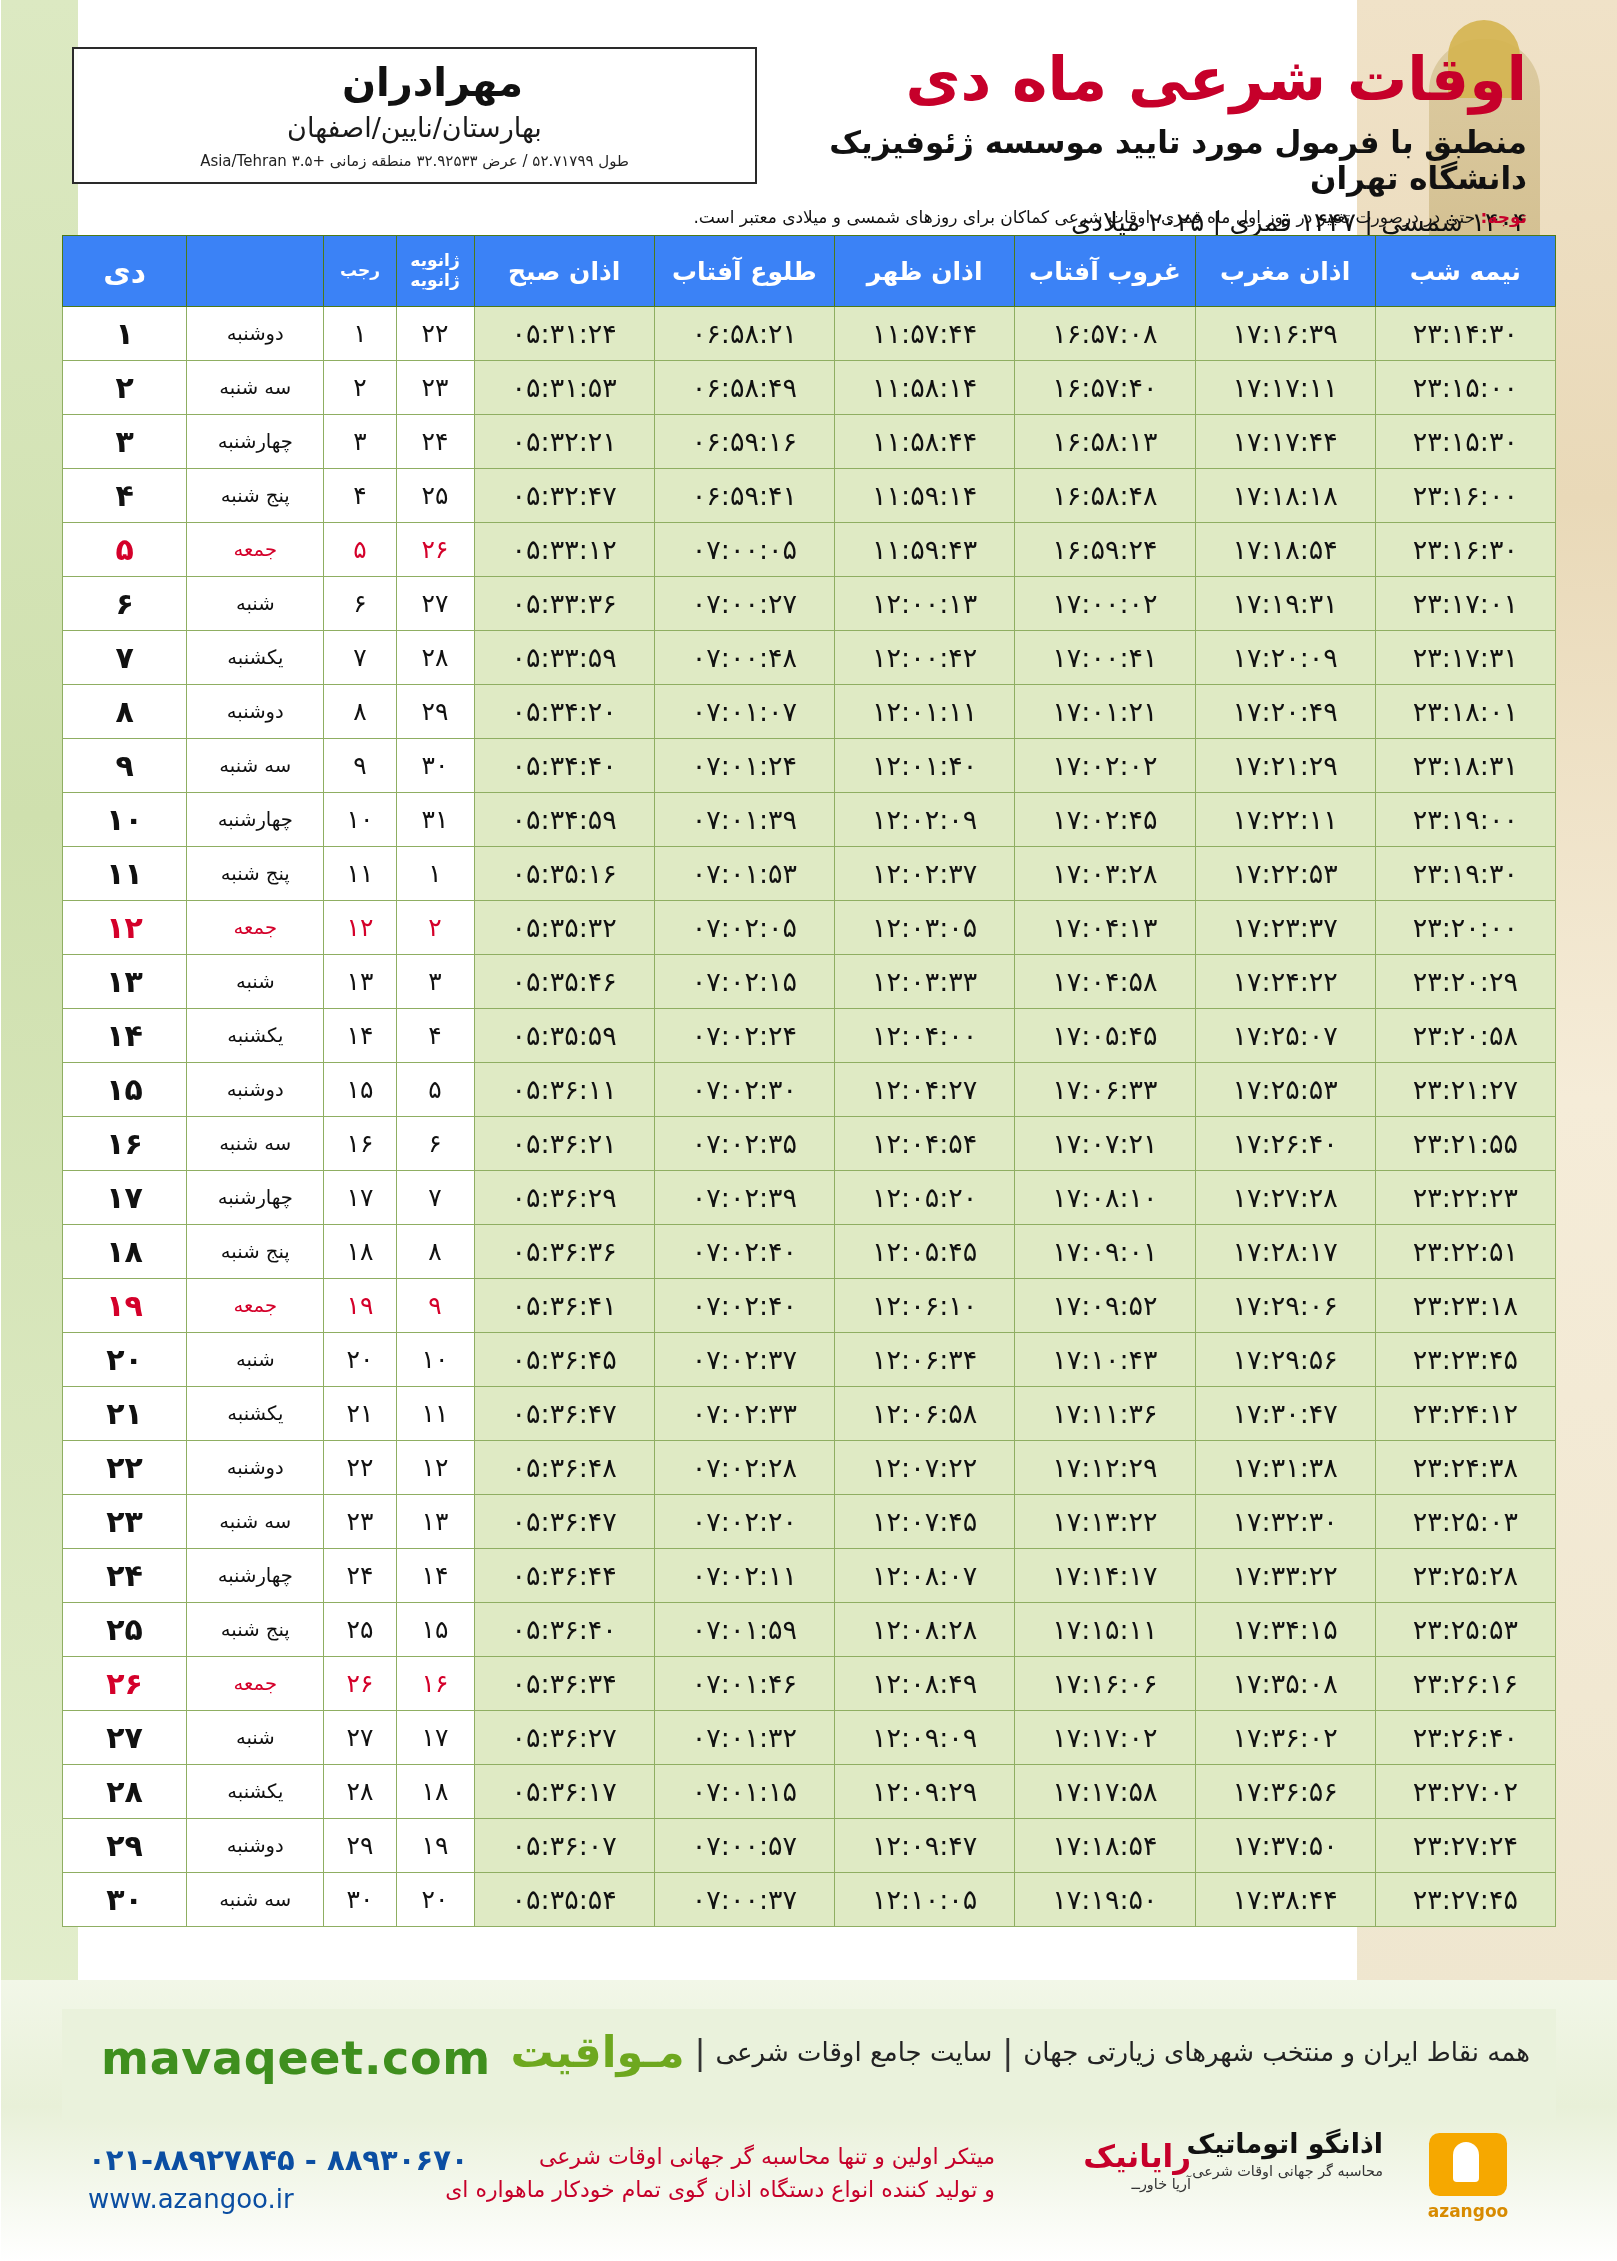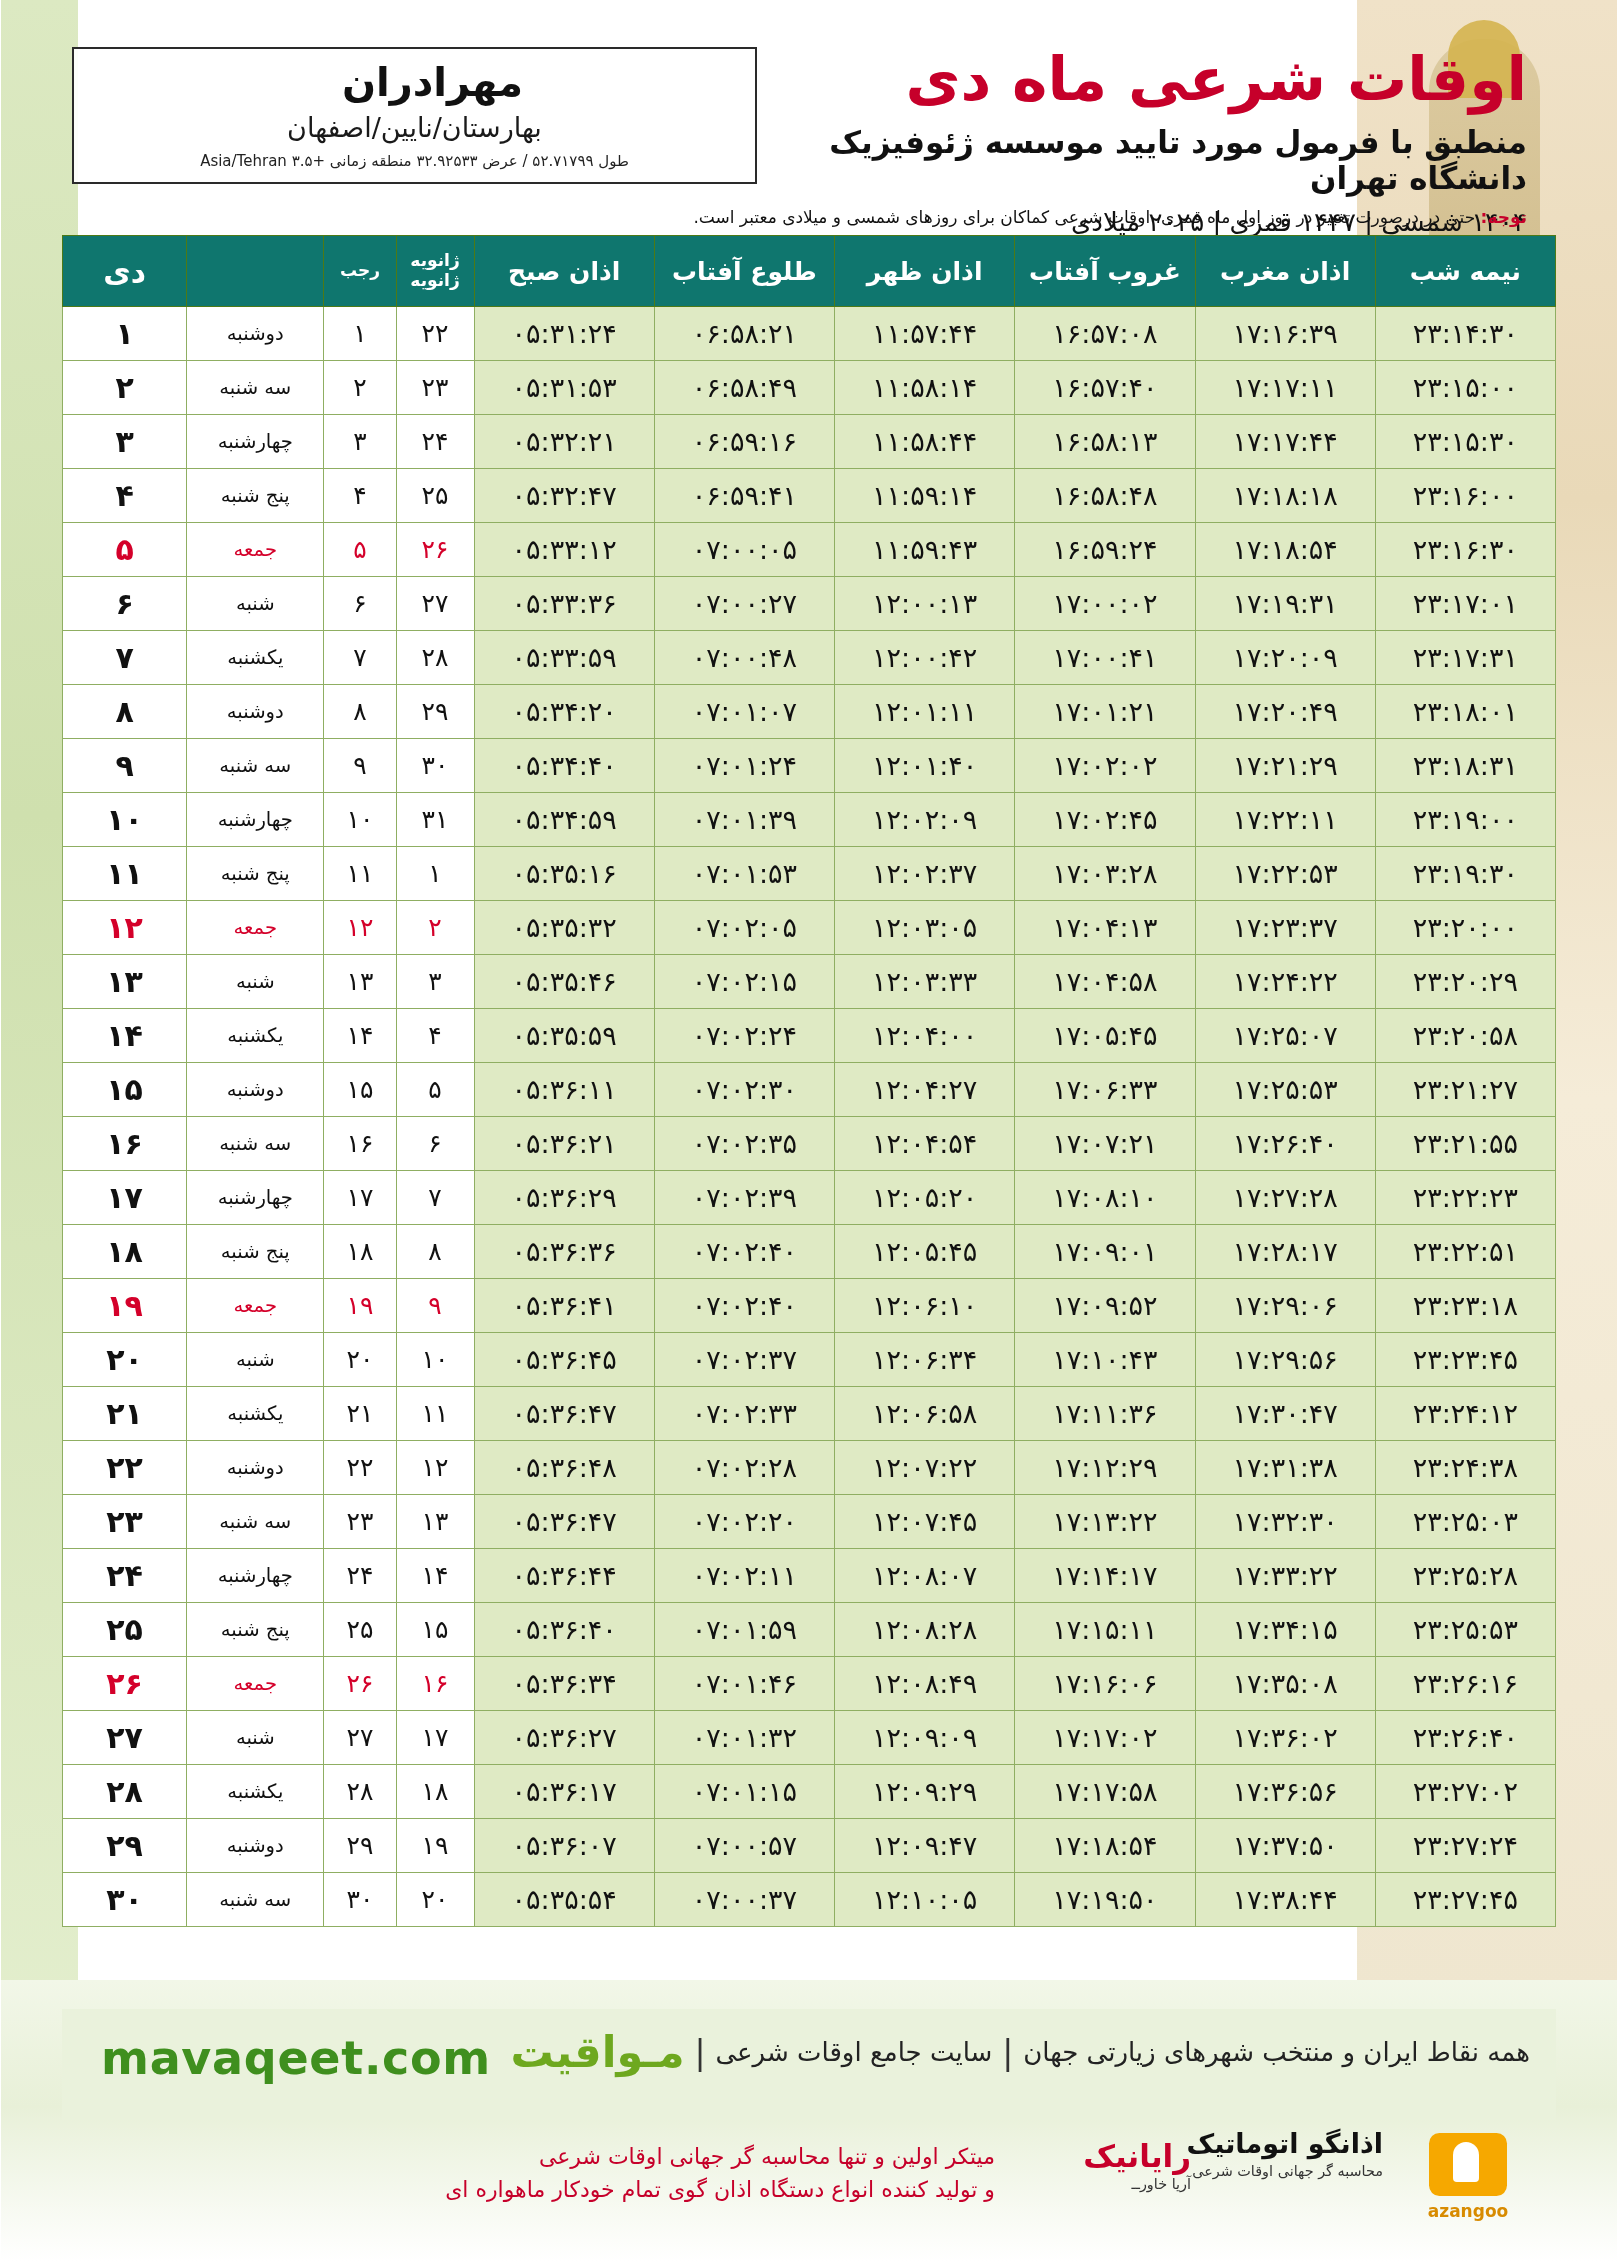--- a/index.html
+++ b/index.html
@@ -81,21 +81,21 @@
   table{
     border-collapse:collapse;width:1494px;table-layout:fixed;
     font-size:26px;
   }
   col.c-day{width:124px;}
   col.c-wd{width:137px;}
   col.c-rajab{width:72px;}
   col.c-greg{width:78px;}
   col.c-t{width:180px;}
   thead th{
-    background:#0f766e;color:#ffffff;font-weight:bold;
+    background:#3b82f6;color:#ffffff;font-weight:bold;
     border:1.3px solid #4d7a16;height:68px;font-size:25px;
     position:relative;
   }
   thead th.small{font-size:17px;line-height:1.15;}
   thead th.dayhead{font-size:30px;}
   tbody td{
     border:1.3px solid #8fae62;
     height:51px;text-align:center;color:#111;
     background:#dfeac4;
     font-size:27px;
@@ -613,15 +613,19 @@
       <div class="l2">محاسبه گر جهانی اوقات شرعی</div>
     </div>
     <div class="rayaneek">
       <div class="ry-1">رایانیک</div>
       <div class="ry-2">آریا خاورــ</div>
     </div>
     <div class="footer-mid">
       <div>میتکر اولین و تنها محاسبه گر جهانی اوقات شرعی</div>
       <div>و تولید کننده انواع دستگاه اذان گوی تمام خودکار ماهواره ای</div>
     </div>
+    <div class="contact">
+      <div class="phone">۰۲۱-۸۸۹۲۷۸۴۵ - ۸۸۹۳۰۶۷۰</div>
+      <div class="web">www.azangoo.ir</div>
+    </div>
   </div>
 </div>
 
 
 </body></html>

